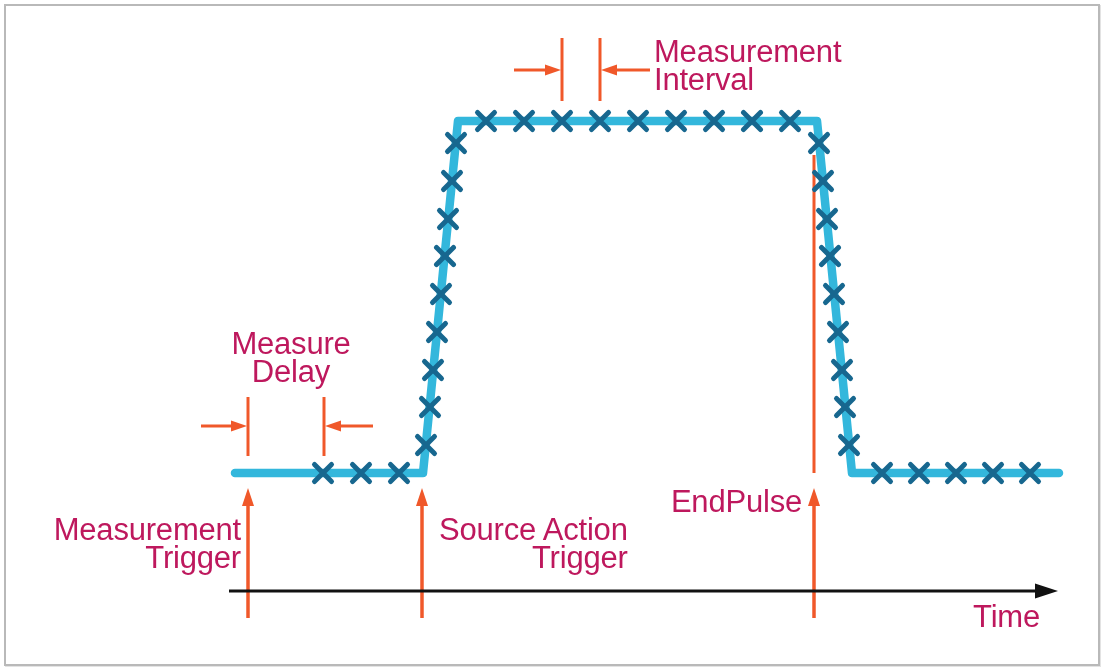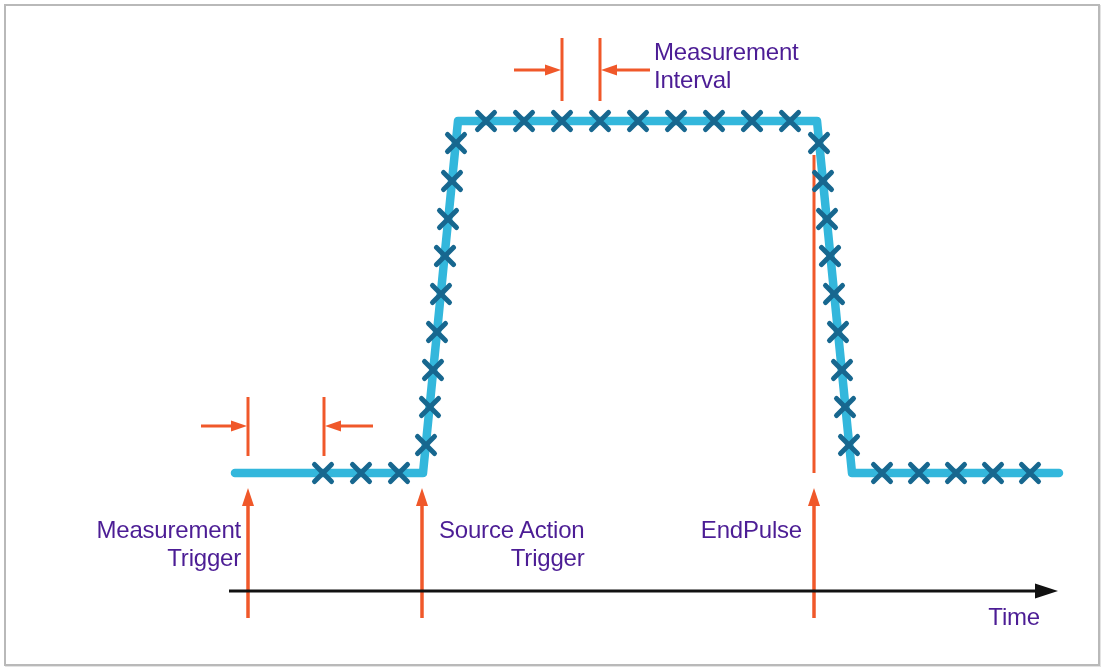--- a/index.html
+++ b/index.html
@@ -29,31 +29,31 @@
   }
   #diagram {
     position: absolute;
     left: 0;
     top: 0;
     width: 1111px;
     height: 671px;
   }
   .lbl {
     position: absolute;
-    font-size: 24px;
+    font-size: 31px;
     line-height: 28px;
     letter-spacing: -0.2px;
-    color: #4c1d95;
+    color: #be185d;
     white-space: nowrap;
   }
   #lbl-measurement-interval { left: 654px; top: 38px; text-align: left; }
   #lbl-measure-delay        { left: 188px; top: 330px; width: 206px; text-align: center; white-space: normal; }
   #lbl-measurement-trigger  { right: 870px; top: 516px; text-align: right; }
   #lbl-source-action-trigger{ left: 439px; top: 516px; text-align: right; }
-  #lbl-endpulse-action-trigger { right: 309px; top: 516px; text-align: right; }
+  #lbl-endpulse-action-trigger { right: 309px; top: 488px; text-align: right; }
   #lbl-time                 { right: 71px; top: 603px; text-align: right; }
 </style>
 </head>
 <body>
 
 <div id="stage">
   <div id="frame"></div>
 
   <svg id="diagram" viewBox="0 0 1111 671" xmlns="http://www.w3.org/2000/svg">
       <line x1="814" y1="155" x2="814" y2="473" stroke="#f0582a" stroke-width="3"></line>
@@ -113,20 +113,24 @@
       <polygon points="601,70 617,64.5 617,75.5" fill="#f0582a"></polygon>
       <line x1="229" y1="591" x2="1042" y2="591" stroke="#111111" stroke-width="3"></line>
       <polygon points="1058,591 1035,583.5 1035,598.5" fill="#111111"></polygon>
     </svg>
 
   <div class="lbl" id="lbl-measurement-interval">
     <div>Measurement</div>
     <div>Interval</div>
   </div>
 
+  <div class="lbl" id="lbl-measure-delay">
+    <div>Measure</div>
+    <div>Delay</div>
+  </div>
 
   <div class="lbl" id="lbl-measurement-trigger">
     <div>Measurement</div>
     <div>Trigger</div>
   </div>
 
   <div class="lbl" id="lbl-source-action-trigger">
     <div>Source Action</div>
     <div>Trigger</div>
   </div>

